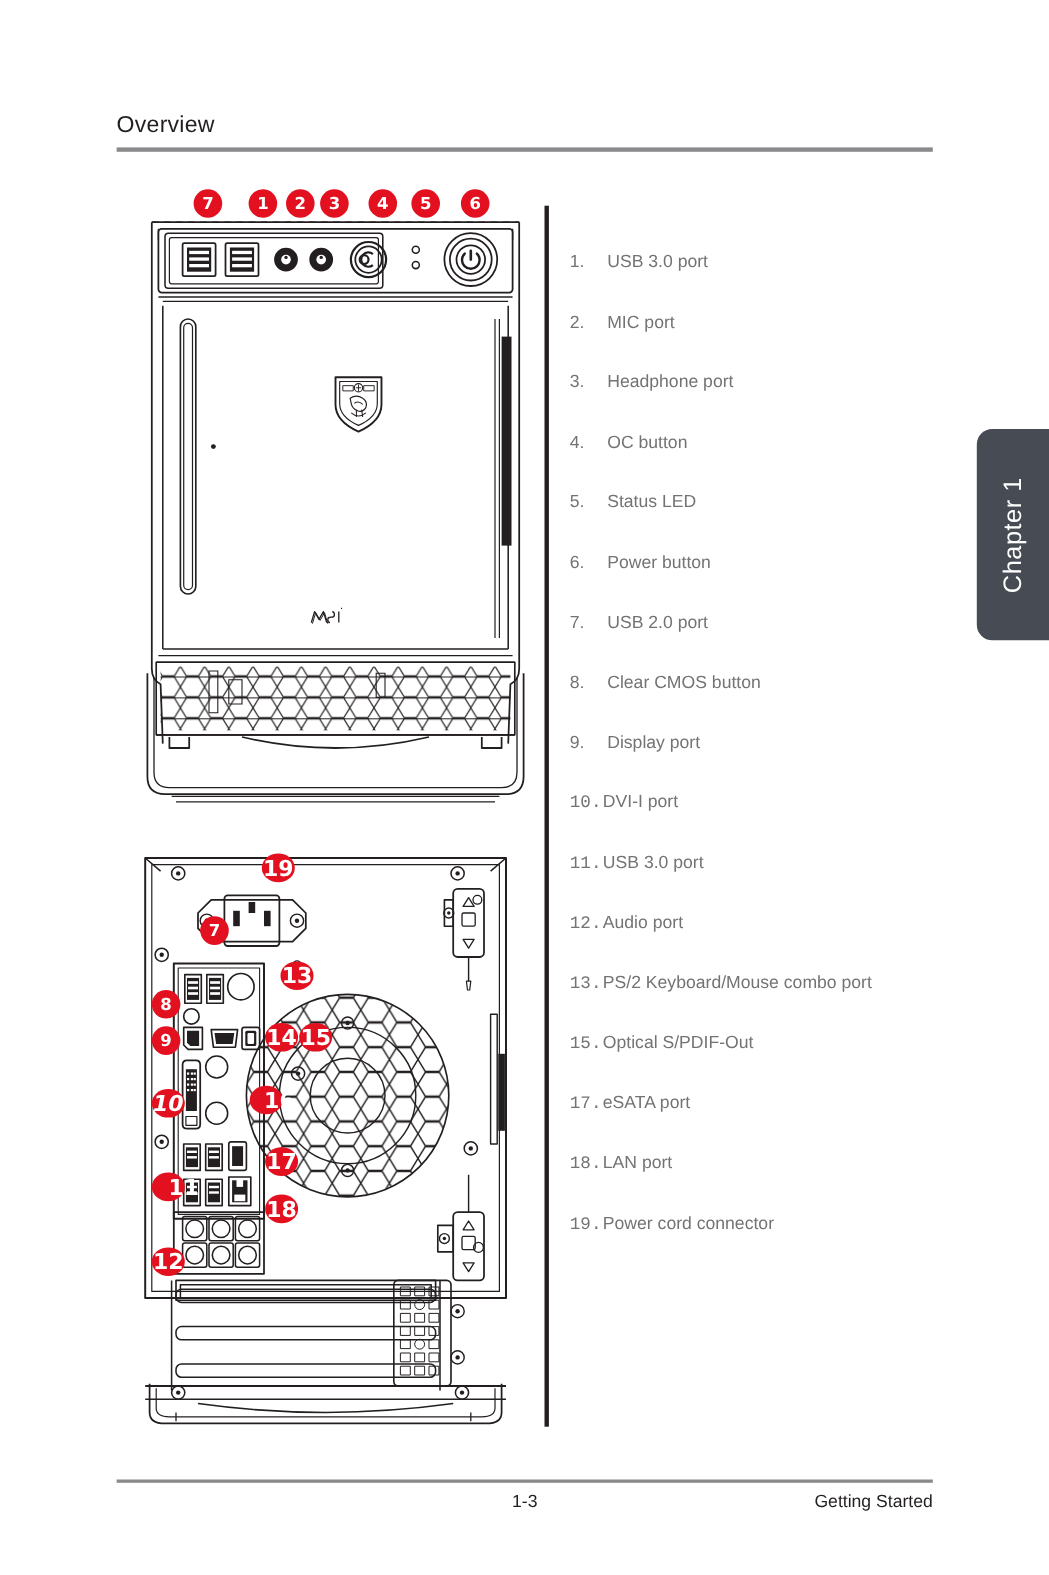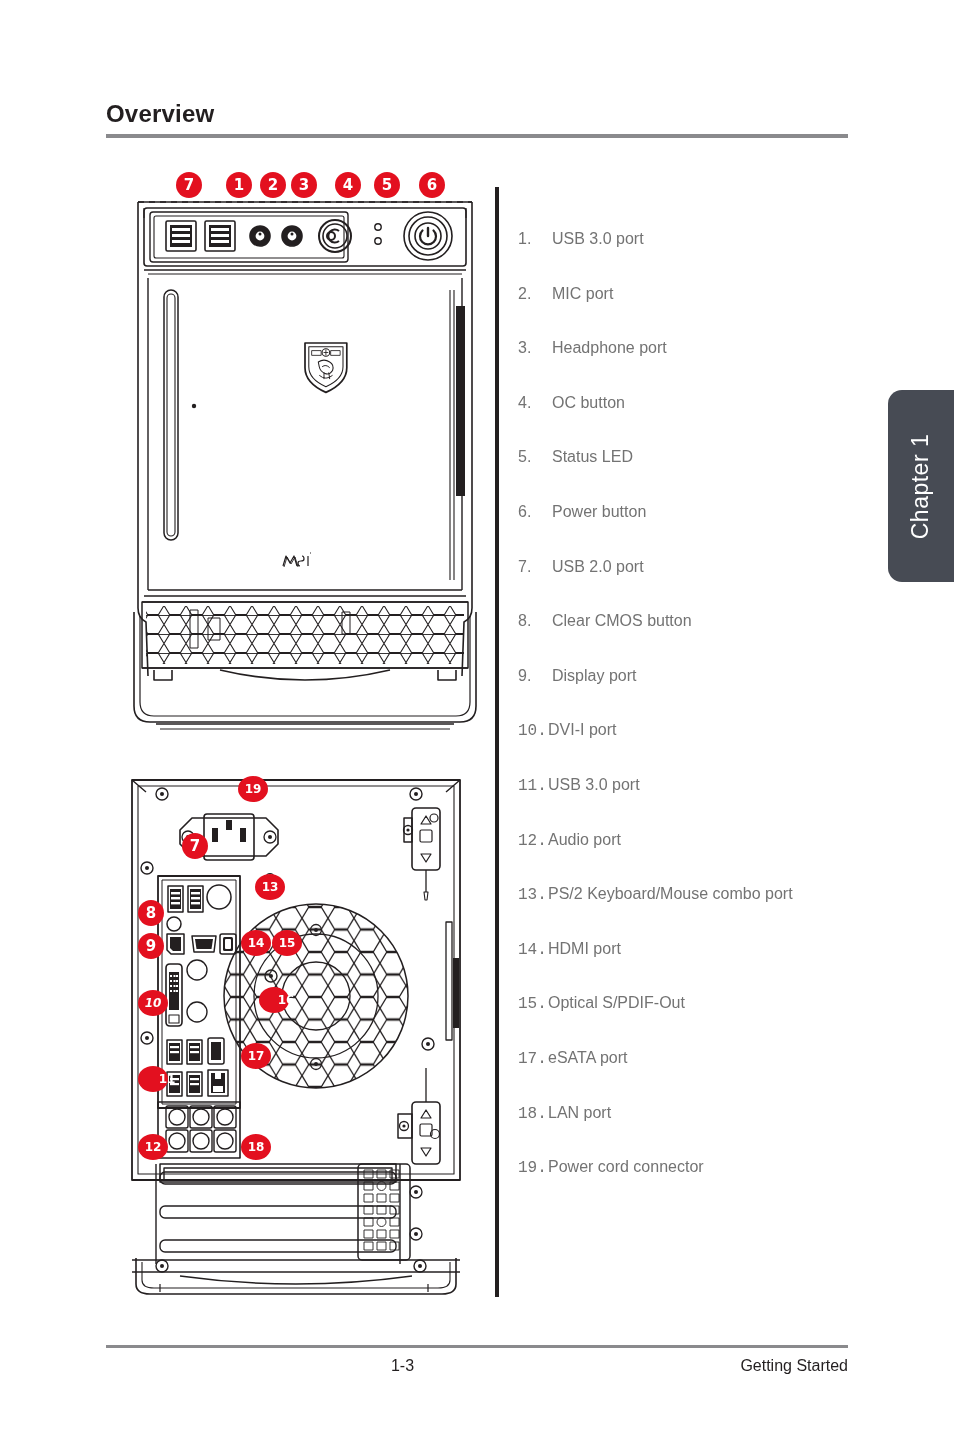--- a/index.html
+++ b/index.html
@@ -15,22 +15,22 @@
     font-family: "Liberation Sans", sans-serif;
     color: #231f20;
     overflow: hidden;
   }
 
   
   #page-title {
     position: absolute;
     left: 106px;
     top: 96px;
-    font-size: 24px;
-    font-weight: 700;
+    font-size: 21px;
+    font-weight: 400;
     letter-spacing: 0.2px;
     color: #231f20;
     line-height: 36px;
   }
   #title-rule {
     position: absolute;
     left: 106px;
     top: 134px;
     width: 742px;
     height: 4px;
@@ -96,21 +96,21 @@
     left: 106px;
     top: 1345px;
     width: 742px;
     height: 3px;
     background: #8a8a8d;
   }
   #footer-page {
     position: absolute;
     left: 0;
     top: 1357px;
-    width: 805px;
+    width: 954px;
     text-align: center;
     font-size: 16px;
     color: #231f20;
   }
   #footer-section {
     position: absolute;
     right: 106px;
     top: 1357px;
     font-size: 16px;
     color: #231f20;
@@ -129,21 +129,21 @@
     font-family: "DejaVu Sans", sans-serif;
     display: flex;
     align-items: center;
     justify-content: center;
     z-index: 30;
     box-sizing: border-box;
     line-height: 1;
   }
   .callout.wide {
     width: 30px;
-    font-size: 12px;
+    font-size: 20px;
   }
 
   
   #figure-front {
     position: absolute;
     left: 120px;
     top: 178px;
     width: 370px;
     height: 560px;
   }
@@ -515,43 +515,42 @@
     </g>
   </svg>
 
   <div class="callout wide" style="left:118px; top:4px;">19</div>
   <div class="callout" style="left:62px;  top:61px;">7</div>
   <div class="callout wide" style="left:135px; top:102px;">13</div>
   <div class="callout" style="left:18px;  top:128px;">8</div>
   <div class="callout" style="left:18px;  top:161px;">9</div>
   <div class="callout wide" style="left:121px; top:158px;">14</div>
   <div class="callout wide" style="left:152px; top:158px;">15</div>
-  <div class="callout wide" style="left:139px; top:215px;padding-left:24px;">16</div>
+  <div class="callout wide" style="left:107px; top:215px;padding-left:24px;">16</div>
   <div class="callout wide" style="left:18px;  top:218px;font-style:italic;">10</div>
   <div class="callout wide" style="left:121px; top:271px;">17</div>
   <div class="callout wide" style="left:18px;  top:294px;padding-left:28px;">11</div>
-  <div class="callout wide" style="left:121px; top:314px;margin-top:48px;">18</div>
+  <div class="callout wide" style="left:121px; top:314px;">18</div>
   <div class="callout wide" style="left:18px;  top:362px;">12</div>
 </div>
 
 <div id="port-list">
     <div class="port-item"><span class="num">1.</span><span class="txt">USB 3.0 port</span></div>
     <div class="port-item"><span class="num">2.</span><span class="txt">MIC port</span></div>
     <div class="port-item"><span class="num">3.</span><span class="txt">Headphone port</span></div>
     <div class="port-item"><span class="num">4.</span><span class="txt">OC button</span></div>
     <div class="port-item"><span class="num">5.</span><span class="txt">Status LED</span></div>
     <div class="port-item"><span class="num">6.</span><span class="txt">Power button</span></div>
     <div class="port-item"><span class="num">7.</span><span class="txt">USB 2.0 port</span></div>
     <div class="port-item"><span class="num">8.</span><span class="txt">Clear CMOS button</span></div>
     <div class="port-item"><span class="num">9.</span><span class="txt">Display port</span></div>
     <div class="port-item wide"><span class="num">10.</span><span class="txt">DVI-I port</span></div>
     <div class="port-item wide"><span class="num">11.</span><span class="txt">USB 3.0 port</span></div>
     <div class="port-item wide"><span class="num">12.</span><span class="txt">Audio port</span></div>
     <div class="port-item wide"><span class="num">13.</span><span class="txt">PS/2 Keyboard/Mouse combo port</span></div>
-    <div class="port-item wide"><span class="num">14.</span><span class="txt">HDMI port</span></div>
     <div class="port-item wide"><span class="num">15.</span><span class="txt">Optical S/PDIF-Out</span></div>
     <div class="port-item wide"><span class="num">17.</span><span class="txt">eSATA port</span></div>
     <div class="port-item wide"><span class="num">18.</span><span class="txt">LAN port</span></div>
     <div class="port-item wide"><span class="num">19.</span><span class="txt">Power cord connector</span></div>
   </div>
 
 <div id="footer-rule"></div>
 <div id="footer-page">1-3</div>
 <div id="footer-section">Getting Started</div>
 

